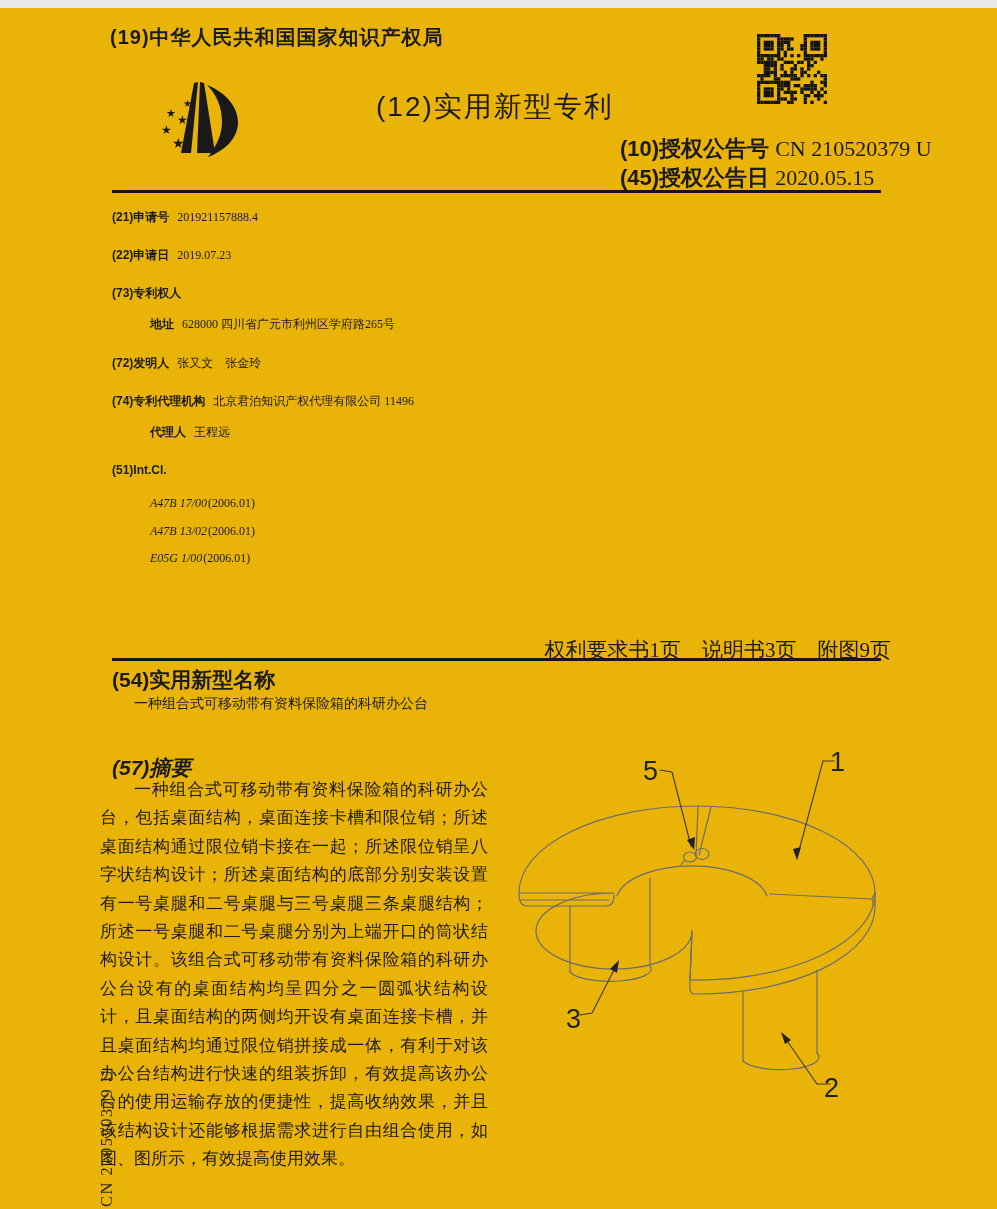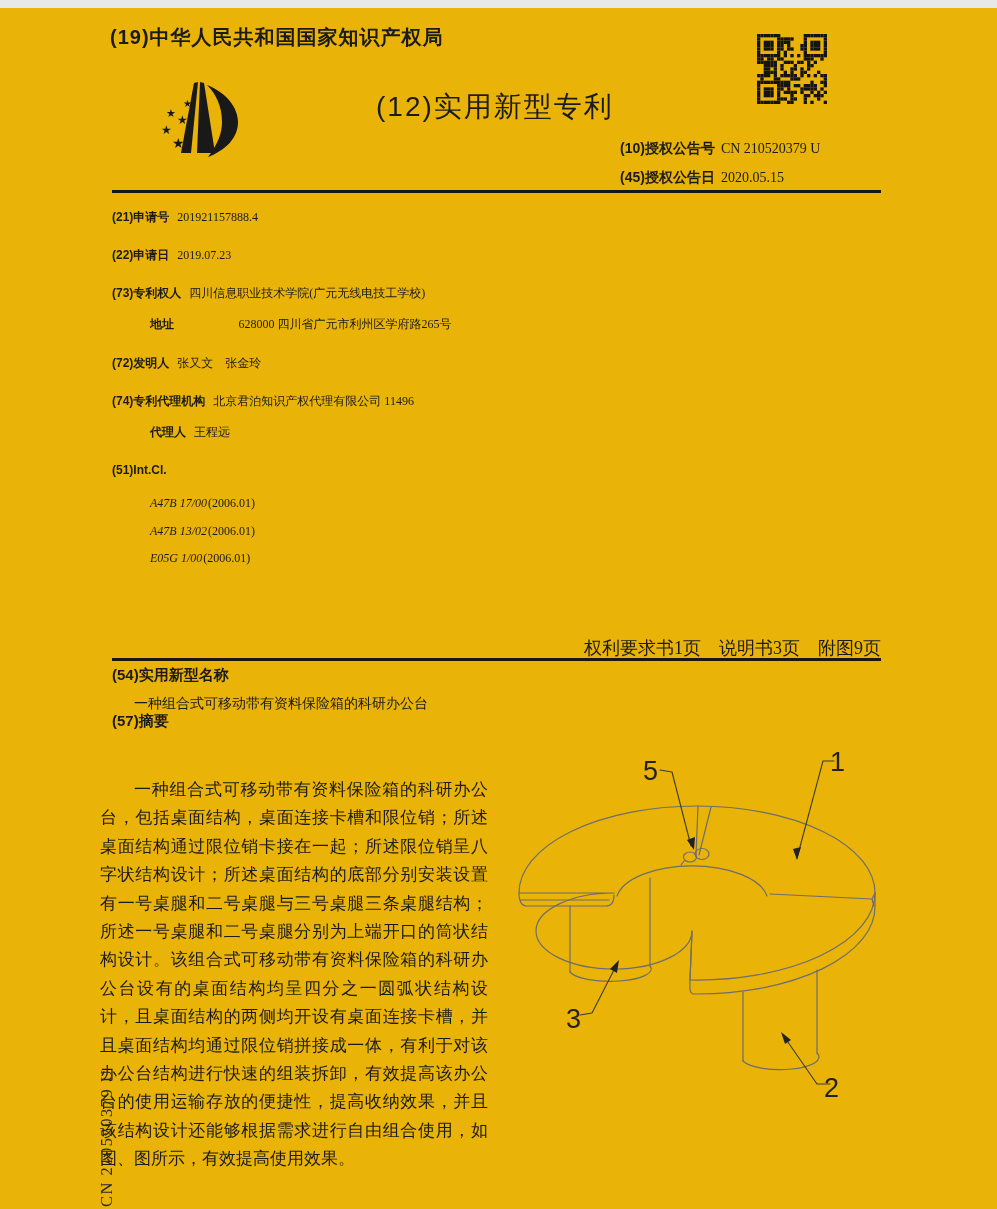--- a/index.html
+++ b/index.html
@@ -7,42 +7,42 @@
         color:#1b1b1b;overflow:hidden;font-family:"Liberation Serif","DejaVu Serif",serif;}
   .sans{font-family:"Liberation Sans","DejaVu Sans",sans-serif;}
   .serif{font-family:"Liberation Serif","DejaVu Serif",serif;}
   .abs{position:absolute;}
 
   .office{left:110px;top:16px;font-weight:bold;font-size:20px;letter-spacing:1px;}
   .doc-type{left:376px;top:80px;font-weight:normal;font-size:28px;letter-spacing:2px;}
   .logo{left:160px;top:72px;width:88px;height:82px;}
   .qr{left:757px;top:26px;width:70px;height:70px;}
 
-  .pubnos{left:620px;top:126px;font-size:14px;line-height:29px;white-space:nowrap;}
+  .pubnos{left:620px;top:126px;font-size:22px;line-height:29px;white-space:nowrap;}
   .pubnos b{font-family:"Liberation Sans","DejaVu Sans",sans-serif;font-weight:bold;margin-right:6px;}
 
   .rule{left:112px;width:769px;height:3px;background:#161616;}
   .rule1{top:182px;} .rule2{top:650px;}
 
   .biblio{left:112px;top:196px;width:396px;font-size:12px;}
   .row{display:flex;margin-bottom:11px;line-height:27px;}
   .row .lbl{font-family:"Liberation Sans","DejaVu Sans",sans-serif;font-weight:bold;
             white-space:nowrap;margin-right:8px;}
   .row .val{flex:1;}
   .indent1{margin-left:38px;}
   .ipc{margin-left:38px;line-height:26.5px;margin-bottom:1px;}
   .ipc i{font-style:italic;margin-right:1px;}
-  .gap-lg{margin-bottom:12px;text-align:center;}
-
-  .pages-info{right:116px;top:628px;font-size:18px;white-space:nowrap;}
-
-  .sec-label{font-family:"Liberation Sans","DejaVu Sans",sans-serif;font-weight:bold;font-size:15px;}
+  .gap-lg{margin-bottom:12px;}
+
+  .pages-info{right:106px;top:628px;font-size:21px;white-space:nowrap;}
+
+  .sec-label{font-family:"Liberation Sans","DejaVu Sans",sans-serif;font-weight:bold;font-size:21px;}
   .sec54{left:112px;top:658px;}
   .title-text{left:106px;top:684px;width:376px;font-size:14px;line-height:24px;text-indent:2em;}
-  .sec57{left:112px;top:704px;}
+  .sec57{left:112px;top:746px;font-style:italic;}
   .abstract{left:100px;top:768px;width:388px;font-size:17px;line-height:28.4px;
             text-indent:2em;text-align:justify;}
 
   .sidebar{left:97px;top:1199px;width:150px;transform:rotate(-90deg);transform-origin:0 0;
            font-size:16.5px;letter-spacing:1.5px;white-space:nowrap;color:#2a2a2a;}
 
   .figure{left:500px;top:735px;width:497px;height:470px;}
   .figure svg{display:block;}
 </style>
 </head>
@@ -323,21 +323,20 @@
     <div class="row">
       <span class="lbl">(21)申请号</span>
       <span class="val">201921157888.4</span>
     </div>
     <div class="row">
       <span class="lbl">(22)申请日</span>
       <span class="val">2019.07.23</span>
     </div>
     <div class="row" style="margin-bottom:4px">
       <span class="lbl">(73)专利权人</span>
-      <span class="val">四川信息职业技术学院(广元无线电技工学校)</span>
     </div>
     <div class="row indent1 gap-lg">
       <span class="lbl">地址</span>
       <span class="val">628000 四川省广元市利州区学府路265号</span>
     </div>
     <div class="row">
       <span class="lbl">(72)发明人</span>
       <span class="val">张又文　张金玲</span>
     </div>
     <div class="row" style="margin-bottom:4px">

